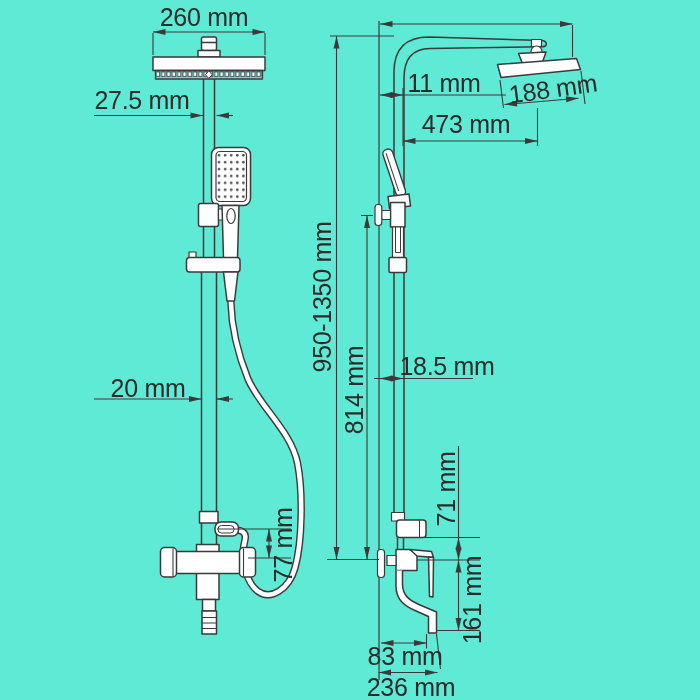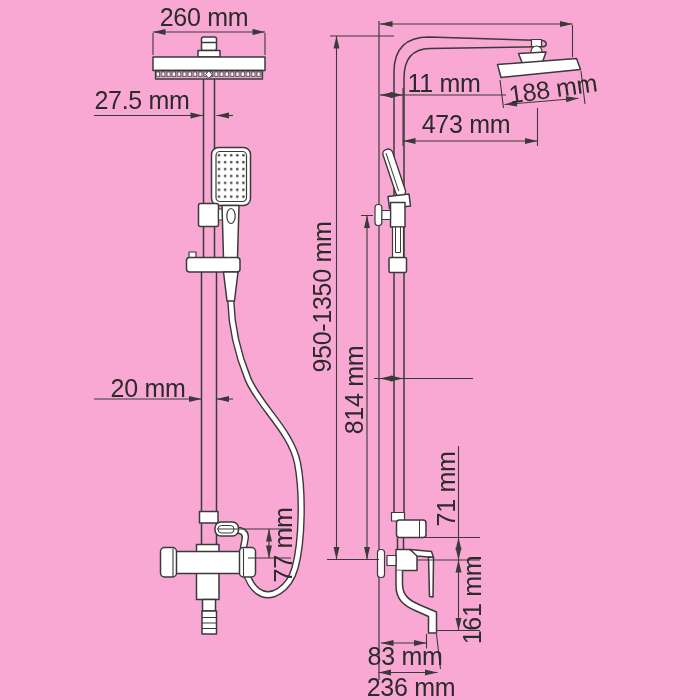--- a/index.html
+++ b/index.html
@@ -1,16 +1,16 @@
 <!DOCTYPE html>
 <html><head>
 <meta charset="utf-8">
 <style>
   html,body{margin:0;padding:0;background:#fff;}
-  #stage{position:relative;width:700px;height:700px;background:#f9a8d4;overflow:hidden;
+  #stage{position:relative;width:700px;height:700px;background:#5eead4;overflow:hidden;
          font-family:"Liberation Sans",sans-serif;}
   #stage svg{position:absolute;left:0;top:0;}
   .lbl{position:absolute;transform:translate(-50%,-50%) rotate(var(--r,0deg));
        font-size:25px;line-height:1;color:#2b2b2b;white-space:nowrap;letter-spacing:-0.3px;}
 </style>
 </head>
 <body>
 
 <div id="stage">
 
@@ -165,17 +165,18 @@
   <span class="lbl" style="left:204px;top:17px">260 mm</span>
   <span class="lbl" style="left:142px;top:100px">27.5 mm</span>
   <span class="lbl" style="left:148px;top:388px">20 mm</span>
   <span class="lbl" style="left:283px;top:545px;--r:-90deg">77 mm</span>
 
   <span class="lbl" style="left:444px;top:83px">11 mm</span>
   <span class="lbl" style="left:553px;top:89px;--r:-8deg">188 mm</span>
   <span class="lbl" style="left:466px;top:124px">473 mm</span>
   <span class="lbl" style="left:322px;top:297px;--r:-90deg">950-1350 mm</span>
   <span class="lbl" style="left:354px;top:390px;--r:-90deg">814 mm</span>
+  <span class="lbl" style="left:447px;top:366px">18.5 mm</span>
   <span class="lbl" style="left:446px;top:489px;--r:-90deg">71 mm</span>
   <span class="lbl" style="left:472px;top:600px;--r:-90deg">161 mm</span>
   <span class="lbl" style="left:405px;top:656px">83 mm</span>
   <span class="lbl" style="left:411px;top:687px">236 mm</span>
 </div>
 
 </body></html>

